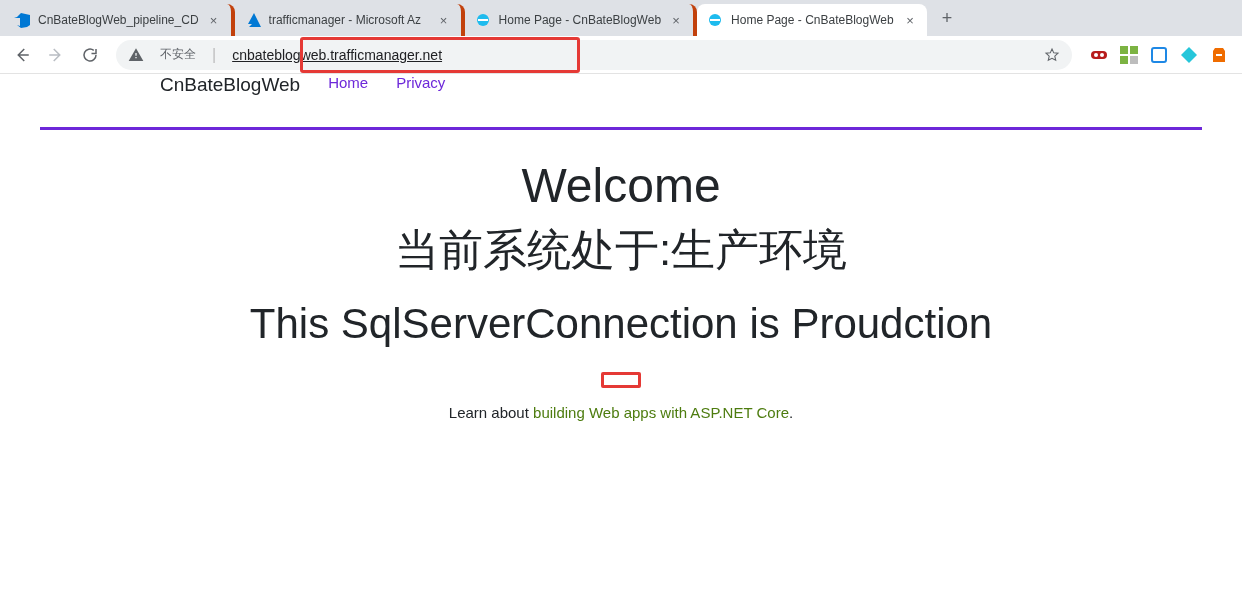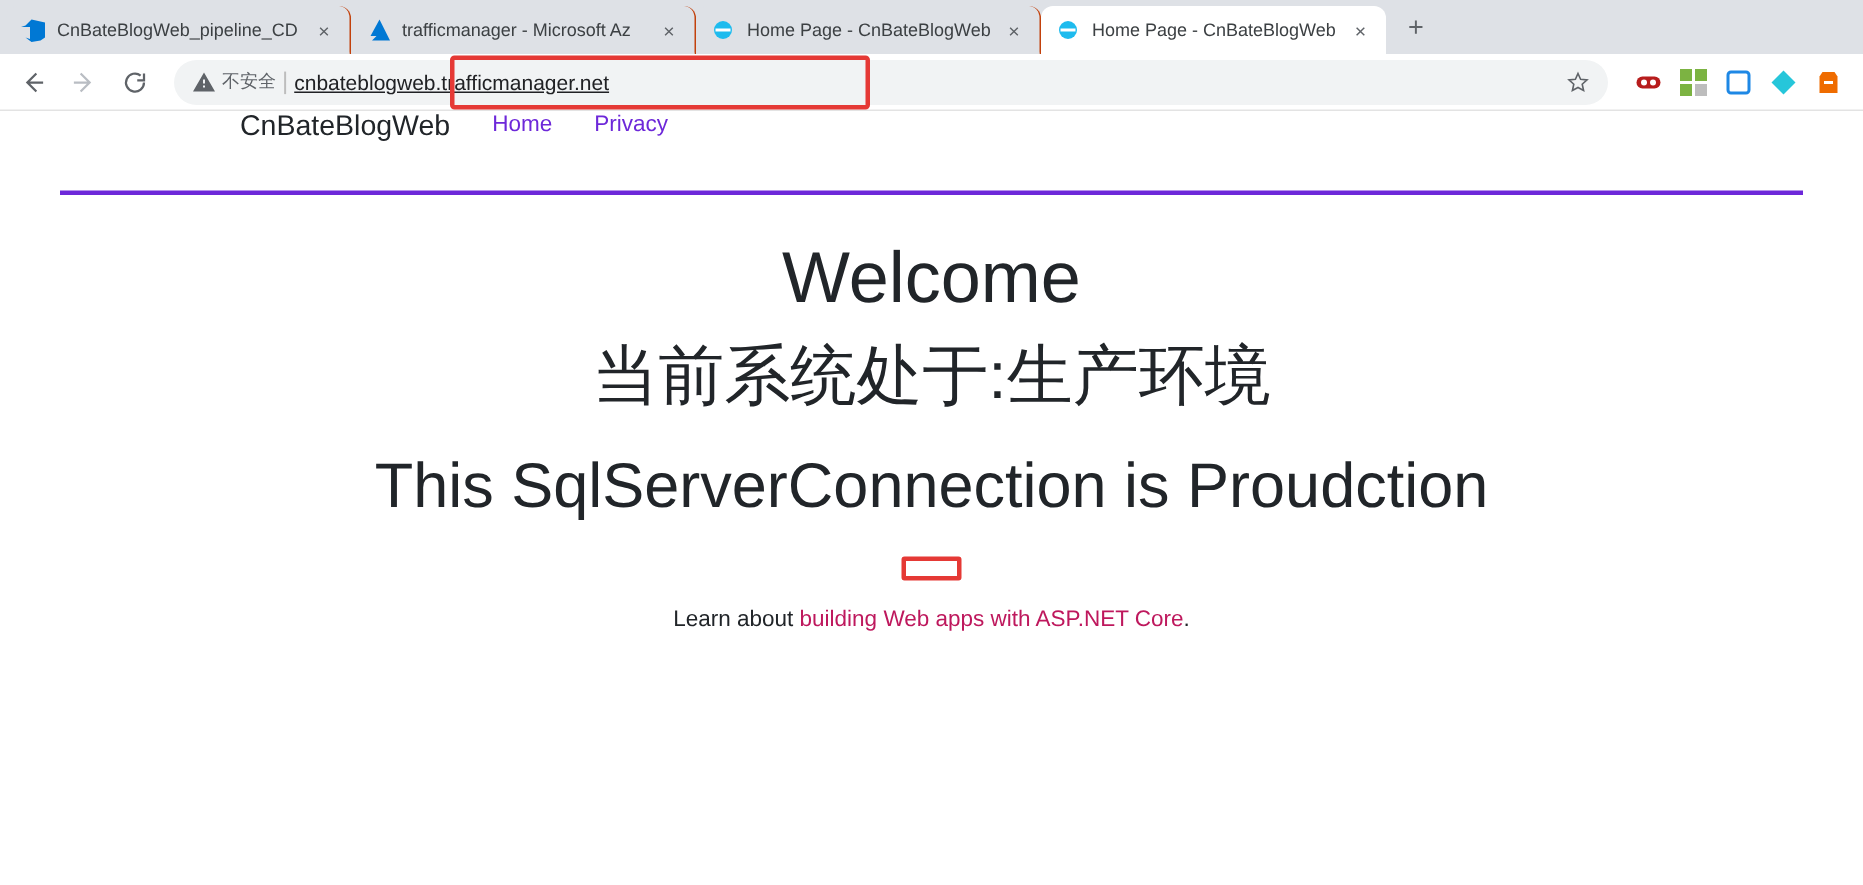--- a/index.html
+++ b/index.html
@@ -3,42 +3,42 @@
   <meta charset="utf-8">
   <style>
     * { margin:0; padding:0; box-sizing:border-box; font-family:"Segoe UI",Arial,sans-serif; }
     body { width:1242px; height:590px; background:#fff; overflow:hidden; }
 
     
     .tabstrip { display:flex; align-items:center; height:36px; background:#dee1e6; padding-left:4px; }
     .tab { display:flex; align-items:center; height:32px; margin-top:4px; padding:0 10px 0 10px;
            font-size:12px; color:#3c4043; background:#dee1e6; border-top-left-radius:8px;
            border-top-right-radius:8px; min-width:230px; max-width:240px; gap:8px;
-           position:relative; border-right:1px solid #c2410c; }
+           position:relative; border-right:4px solid #c2410c; }
     .tab.active { background:#fff; border-right:none; }
     .tab .favicon { width:16px; height:16px; flex-shrink:0; display:flex; align-items:center; justify-content:center; }
     .tab .title { flex:1; white-space:nowrap; overflow:hidden; text-overflow:ellipsis; }
     .tab .close { width:14px; height:14px; display:flex; align-items:center; justify-content:center;
                   color:#5f6368; font-size:13px; cursor:pointer; flex-shrink:0; }
     .newtab { width:28px; height:28px; display:flex; align-items:center; justify-content:center;
               color:#5f6368; font-size:18px; cursor:pointer; margin-left:6px; }
 
     
     .ico-azdo svg, .ico-azure svg, .ico-ie svg { width:16px; height:16px; }
 
     
     .toolbar { display:flex; align-items:center; height:38px; background:#fff; padding:0 8px;
                border-bottom:1px solid #e3e3e3; gap:6px; }
     .nav-btn { width:28px; height:28px; display:flex; align-items:center; justify-content:center;
                color:#5f6368; cursor:pointer; border-radius:50%; }
     .nav-btn.disabled { color:#b9bdc3; }
     .nav-btn svg { width:18px; height:18px; }
 
     .omnibox { flex:1; display:flex; align-items:center; height:30px; background:#f1f3f4;
-               border-radius:15px; padding:14px 12px; gap:4px; margin:0 6px; position:relative; }
+               border-radius:15px; padding:14px 12px; gap:16px; margin:0 6px; position:relative; }
     .omnibox .warn { width:16px; height:16px; color:#5f6368; flex-shrink:0; }
     .omnibox .insecure { font-size:12px; color:#5f6368; flex-shrink:0; }
     .omnibox .url { font-size:14px; color:#202124; flex:1; white-space:nowrap;text-decoration:underline; }
     .omnibox .star { width:16px; height:16px; color:#5f6368; flex-shrink:0; }
     .omnibox .red-ring { position:absolute; left:184px; top:-3px; width:280px; height:36px;
                          border:3px solid #e53935; border-radius:3px; pointer-events:none; }
 
     .ext-icons { display:flex; align-items:center; gap:12px; padding:0 6px; }
     .ext-icons .ext { width:18px; height:18px; display:flex; align-items:center; justify-content:center; }
 
@@ -52,21 +52,21 @@
     .hero { text-align:center; padding-top:28px; font-family:"Segoe UI Light","Segoe UI",sans-serif;
             font-weight:300; color:#212529; }
     .hero h1 { font-size:48px; font-weight:300; margin-bottom:8px; }
     .hero h2 { font-size:44px; font-weight:300; margin-bottom:20px; }
     .hero h3 { font-size:42px; font-weight:300; margin-bottom:20px; }
     .hero h4 { font-size:42px; font-weight:300; display:inline-block; padding:2px 14px;
                position:relative; }
     .red-box { position:absolute; inset:-6px -6px -6px -6px; border:3px solid #e53935;
                border-radius:2px; pointer-events:none; }
     .learn { margin-top:18px; font-size:15px; color:#212529; }
-    .learn a { color:#be185d; text-decoration:none; }
+    .learn a { color:#4d7c0f; text-decoration:none; }
   </style>
 </head>
 <body>
 
 <div class="tabstrip">
 
   <div class="tab">
     <span class="favicon ico-azdo">
       <svg viewBox="0 0 16 16">
           <path fill="#0078d4" d="M0 6l3-1 4-4 9 2v10l-3 2-6 1-4-3 3 1V6z"></path>

